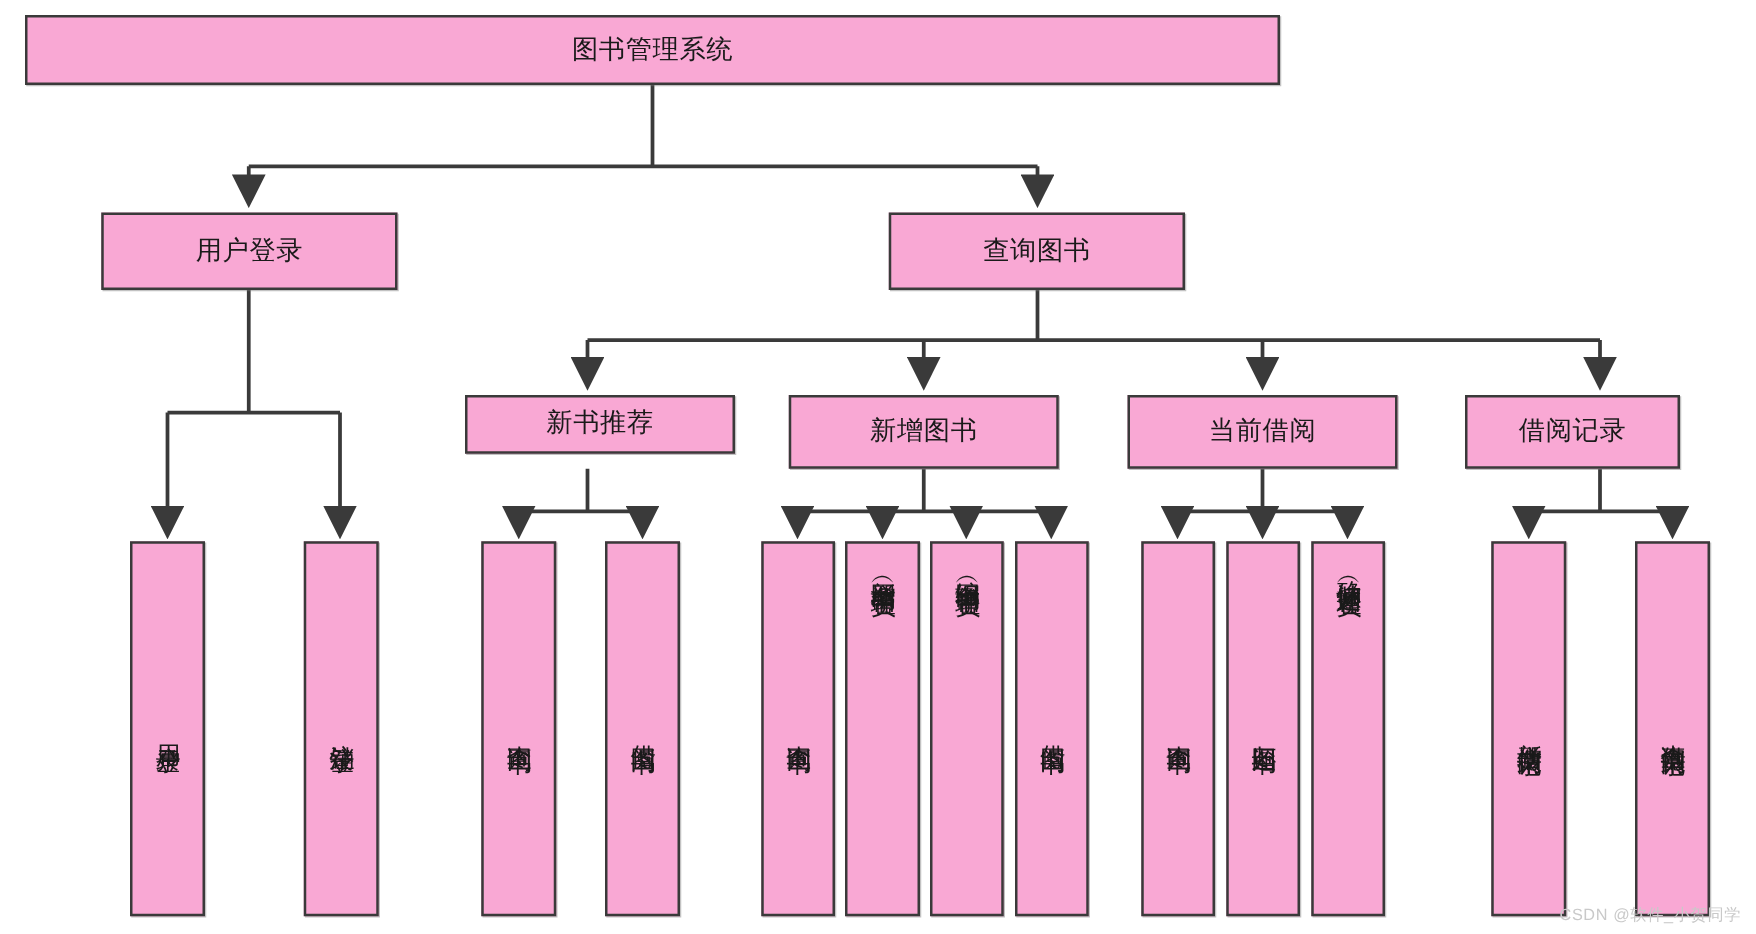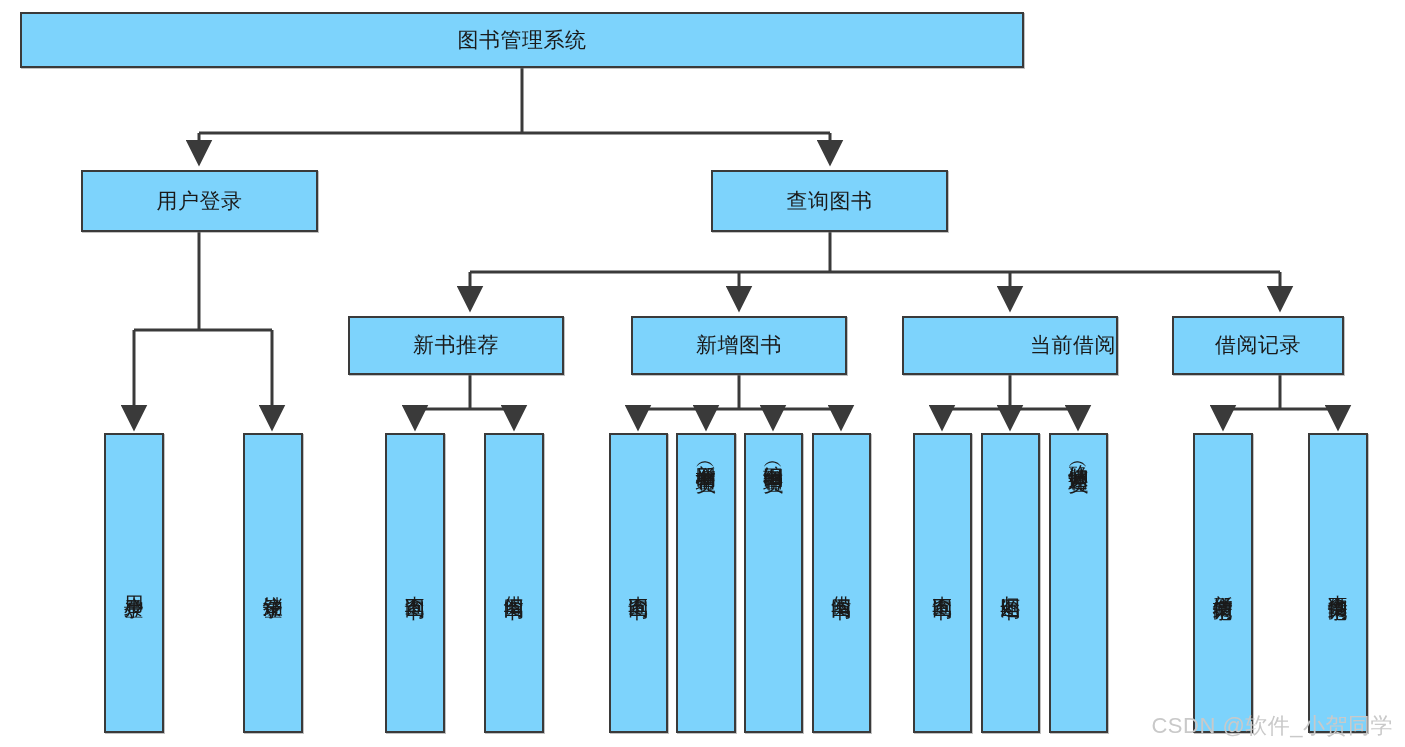--- a/index.html
+++ b/index.html
@@ -22,21 +22,21 @@
     position: absolute;
     left: 0;
     top: 0;
     width: 1405px;
     height: 747px;
   }
   .node {
     position: absolute;
     box-sizing: border-box;
     border: 2px solid #3a3a3a;
-    background: #7dd3fc;
+    background: #f9a8d4;
     display: flex;
     align-items: center;
     justify-content: center;
     color: #1a1a1a;
     box-shadow: 1px 1px 0 rgba(120,120,120,0.45);
   }
   .node .label {
     display: block;
     text-align: center;
     line-height: 1.18;
@@ -61,21 +61,21 @@
     margin: 0 auto;
   }
   .node.v.mid {
     align-items: center;
     padding-top: 0;
   }
   #watermark {
     position: absolute;
     right: 12px;
     bottom: 6px;
-    font-size: 22px;
+    font-size: 13px;
     color: #c9c9c9;
     letter-spacing: 0.5px;
     white-space: nowrap;
     user-select: none;
   }
 </style>
 </head>
 <body>
 
 <div id="diagram">
@@ -134,27 +134,27 @@
     <span class="label">图书管理系统</span>
   </div>
 
   <div class="node h" style="left:81px; top:170px; width:237px; height:62px;">
     <span class="label">用户登录</span>
   </div>
   <div class="node h" style="left:711px; top:170px; width:237px; height:62px;">
     <span class="label">查询图书</span>
   </div>
 
-  <div class="node h" style="left:348px; top:316px; width:216px; height:59px;">
+  <div class="node h" style="left:372px; top:316px; width:216px; height:47px;">
     <span class="label">新书推荐</span>
   </div>
   <div class="node h" style="left:631px; top:316px; width:216px; height:59px;">
     <span class="label">新增图书</span>
   </div>
-  <div class="node h" style="left:902px; top:316px; width:216px; height:59px;justify-content:flex-end;">
+  <div class="node h" style="left:902px; top:316px; width:216px; height:59px;">
     <span class="label">当前借阅</span>
   </div>
   <div class="node h" style="left:1172px; top:316px; width:172px; height:59px;">
     <span class="label">借阅记录</span>
   </div>
 
   <div class="node v mid" style="left:104px; top:433px; width:60px; height:300px;">
     <span class="label">用户登录</span>
   </div>
   <div class="node v mid" style="left:243px; top:433px; width:60px; height:300px;">

